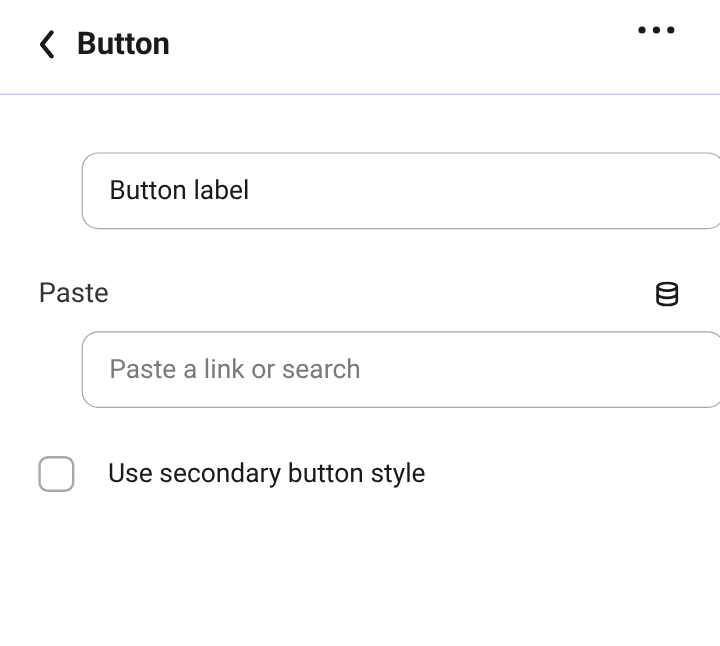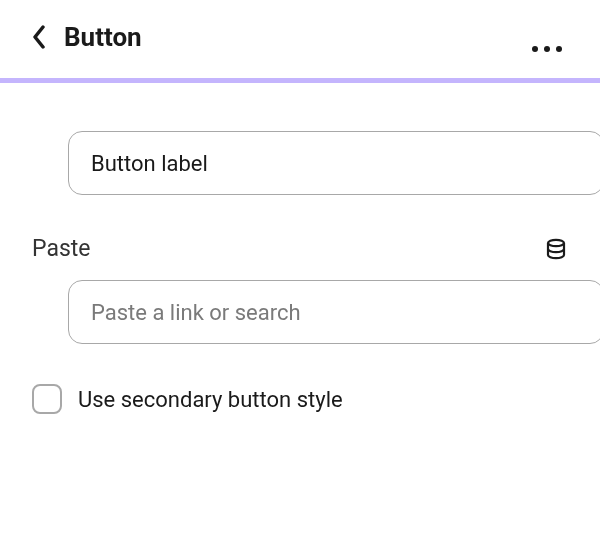--- a/index.html
+++ b/index.html
@@ -9,24 +9,24 @@
     }
     body {
       font-family: -apple-system, BlinkMacSystemFont, "Segoe UI", Roboto, Helvetica, Arial, sans-serif;
       background: #ffffff;
       width: 600px;
       height: 538px;
       color: #1a1a1a;
     }
     .header {
       display: flex;
-      align-items: flex-end;
+      align-items: flex-start;
       justify-content: space-between;
       padding: 22px 32px 26px 32px;
-      border-bottom: 5px solid #c4b5fd;
+      border-bottom: 1px solid #c4b5fd;
     }
     .header-left {
       display: flex;
       align-items: center;
       gap: 18px;
     }
     .back-btn {
       display: flex;
       align-items: center;
       justify-content: center;
@@ -85,21 +85,21 @@
       background: #ffffff;
       font-family: inherit;
       margin-left: 36px;
     }
     .text-input::placeholder {
       color: #7a7a7a;
     }
     .checkbox-row {
       display: flex;
       align-items: center;
-      gap: 16px;
+      gap: 28px;
       margin-top: 24px;
     }
     .checkbox {
       width: 30px;
       height: 30px;
       border: 2px solid #a8a8a8;
       border-radius: 8px;
       background: #ffffff;
       cursor: pointer;
       flex-shrink: 0;

